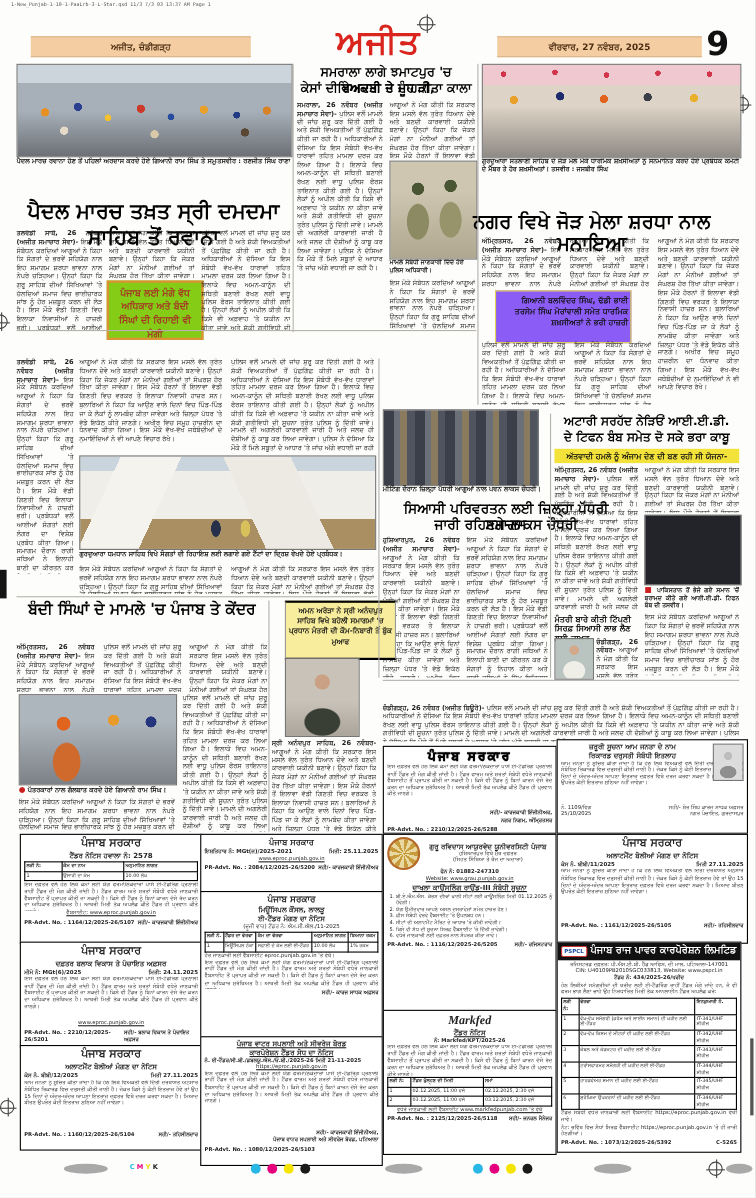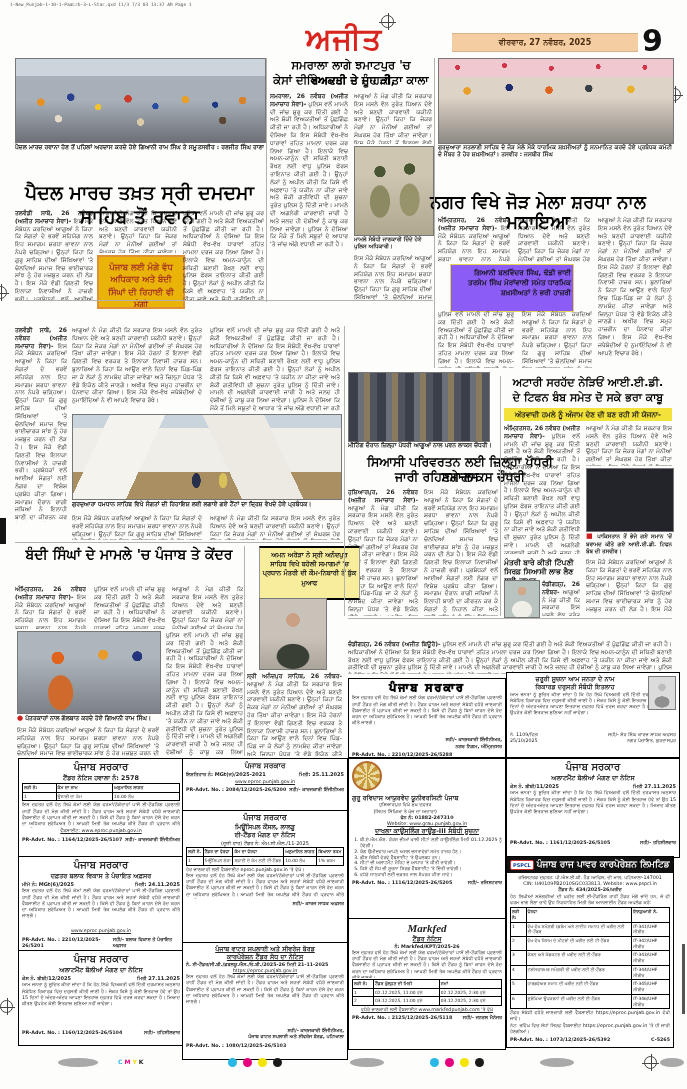--- a/index.html
+++ b/index.html
@@ -11,21 +11,21 @@
   .masthead{position:absolute;color:#d9251d;font-weight:bold;font-size:30px;line-height:30px;letter-spacing:1px;text-align:center;}
   .pagenum{position:absolute;font-size:30px;font-weight:bold;color:#111;line-height:30px;}
   .printline{position:absolute;font-family:"DejaVu Sans Mono","Liberation Mono",monospace;font-size:4.5px;color:#555;}
   
   .bt{position:absolute;font-size:6px;line-height:1.3;text-align:justify;color:#1c1c1c;overflow:hidden;}
   .bt b{font-weight:bold;}
   .cap{position:absolute;font-size:6px;font-weight:bold;color:#101010;line-height:1.25;overflow:hidden;}
   .hl{position:absolute;font-weight:bold;color:#000;text-align:center;overflow:hidden;}
   .reddot{color:#cc2020;font-size:7px;}
   
-  .leadbox{position:absolute;border:2px solid #df8f35;background:#eab308;color:#a63324;font-weight:bold;font-size:8.5px;line-height:1.45;text-align:center;padding:4px 2px;overflow:hidden;}
+  .leadbox{position:absolute;border:2px solid #df8f35;background:#84cc16;color:#a63324;font-weight:bold;font-size:8.5px;line-height:1.45;text-align:center;padding:4px 2px;overflow:hidden;}
   .ybox{position:absolute;background:#8b5cf6;border:1px solid #e6d34f;color:#111;font-weight:bold;font-size:7.2px;line-height:1.4;text-align:right;padding:3px 2px;overflow:hidden;}
   .amanbox{position:absolute;background:#f8ec9d;border:1px solid #999;border-top:2.5px solid #000;border-bottom:2.5px solid #000;color:#111;font-weight:bold;font-size:6.6px;line-height:1.4;text-align:center;padding:3px 2px;overflow:hidden;margin-left:12px;}
   .subyellow{position:absolute;background:#f3e23a;color:#111;font-weight:bold;font-size:7.2px;text-align:center;line-height:13px;overflow:hidden;}
   
   .ph{position:absolute;overflow:hidden;background:#9aa0a8;border:1px solid #777;}
   .ph-crowd{background:
     radial-gradient(circle 6px at 10% 52%,#e69023 0 60%,transparent 65%),
     radial-gradient(circle 6px at 22% 46%,#2a3f8f 0 60%,transparent 65%),
     radial-gradient(circle 5px at 33% 58%,#f2c12e 0 60%,transparent 65%),
     radial-gradient(circle 6px at 45% 48%,#cc3b2a 0 60%,transparent 65%),
@@ -117,20 +117,23 @@
 
   <div class="printline abs" style="left:10px;top:2px;">1-New_Punjab-1-10-1-PaaLrb-3-L-Star.qxd  11/3 7/3 03  13:37 AM  Page 1</div>
   <div class="reg" style="left:381px;top:15px;"></div>
   <div class="reg" style="left:668px;top:88px;"></div>
   <div class="reg" style="left:-6px;top:286px;"></div>
   <div class="reg" style="left:0px;top:1000px;"></div>
   <div class="reg" style="left:644px;top:1056px;"></div>
   <div class="abs" style="left:0;top:518px;width:6px;height:26px;background:#141414;"></div>
   <div class="abs" style="left:682px;top:944px;width:3px;height:70px;background:#555;"></div>
 
+  <div class="band" style="left:28px;top:33px;width:200px;">
+      <span>ਅਜੀਤ, ਚੰਡੀਗੜ੍ਹ</span>
+    </div>
   <div class="masthead" style="left:288px;top:24px;width:112px;">ਅਜੀਤ</div>
   <div class="band" style="left:452px;top:33px;width:186px;">
       <span>ਵੀਰਵਾਰ, 27 ਨਵੰਬਰ, 2025</span>
     </div>
   <div class="pagenum" style="left:642px;top:26px;">9</div>
 
   <div class="ph ph-crowd" style="left:15px;top:58px;width:249px;height:83px;"></div>
   <div class="cap" style="left:15px;top:143px;width:249px;height:11px;display:flex;justify-content:space-between;">
     <span style="overflow:hidden;white-space:nowrap;">ਪੈਦਲ ਮਾਰਚ ਰਵਾਨਾ ਹੋਣ ਤੋਂ ਪਹਿਲਾਂ ਅਰਦਾਸ ਕਰਦੇ ਹੋਏ ਗਿਆਨੀ ਰਾਮ ਸਿੰਘ ਤੇ ਸਮੂਹ ਸੰਗਤ।</span>
     <span style="white-space:nowrap;">ਤਸਵੀਰ : ਰਣਜੀਤ ਸਿੰਘ ਰਾਣਾ</span>
@@ -330,21 +333,21 @@
     <div class="ad-f" style="flex-direction:column;align-items:flex-end;">
       <span>ਸਹੀ/- ਕਾਰਜਕਾਰੀ ਇੰਜੀਨੀਅਰ,</span>
       <span>ਨਗਰ ਨਿਗਮ, ਅੰਮ੍ਰਿਤਸਰ</span>
     </div>
     <div class="ad-f">
         <span>PR-Advt. No. : 2210/12/2025-26/5288</span>
       </div>
   </div>
 
   <div class="adbox" style="left:348px;top:758px;width:150px;height:156px;">
-    <div style="display:flex;gap:3px;align-items:flex-start;flex-direction:column;">
+    <div style="display:flex;gap:3px;align-items:center;">
       <span class="guru-logo"></span>
       <div style="flex:1;">
         <div class="ad-t2">ਗੁਰੂ ਰਵਿਦਾਸ ਆਯੁਰਵੇਦ ਯੂਨੀਵਰਸਿਟੀ ਪੰਜਾਬ</div>
         <div class="ad-b" style="text-align:center;">ਹੁਸ਼ਿਆਰਪੁਰ ਵਿਖੇ ਮੁੱਖ ਦਫ਼ਤਰ</div>
         <div class="ad-b" style="text-align:center;">(ਸਿਹਤ ਸਿੱਖਿਆ ਤੇ ਖੋਜ ਦਾ ਅਦਾਰਾ)</div>
       </div>
     </div>
     <div class="ad-b" style="text-align:center;font-weight:bold;">ਫੋਨ ਨੰ: 01882-247310</div>
     <div class="ad-site">Website: www.grau.punjab.gov.in</div>
     <div class="ad-t2" style="text-decoration:underline;">ਦਾਖਲਾ ਕਾਊਂਸਲਿੰਗ ਰਾਊਂਡ-III ਸੰਬੰਧੀ ਸੂਚਨਾ</div>

